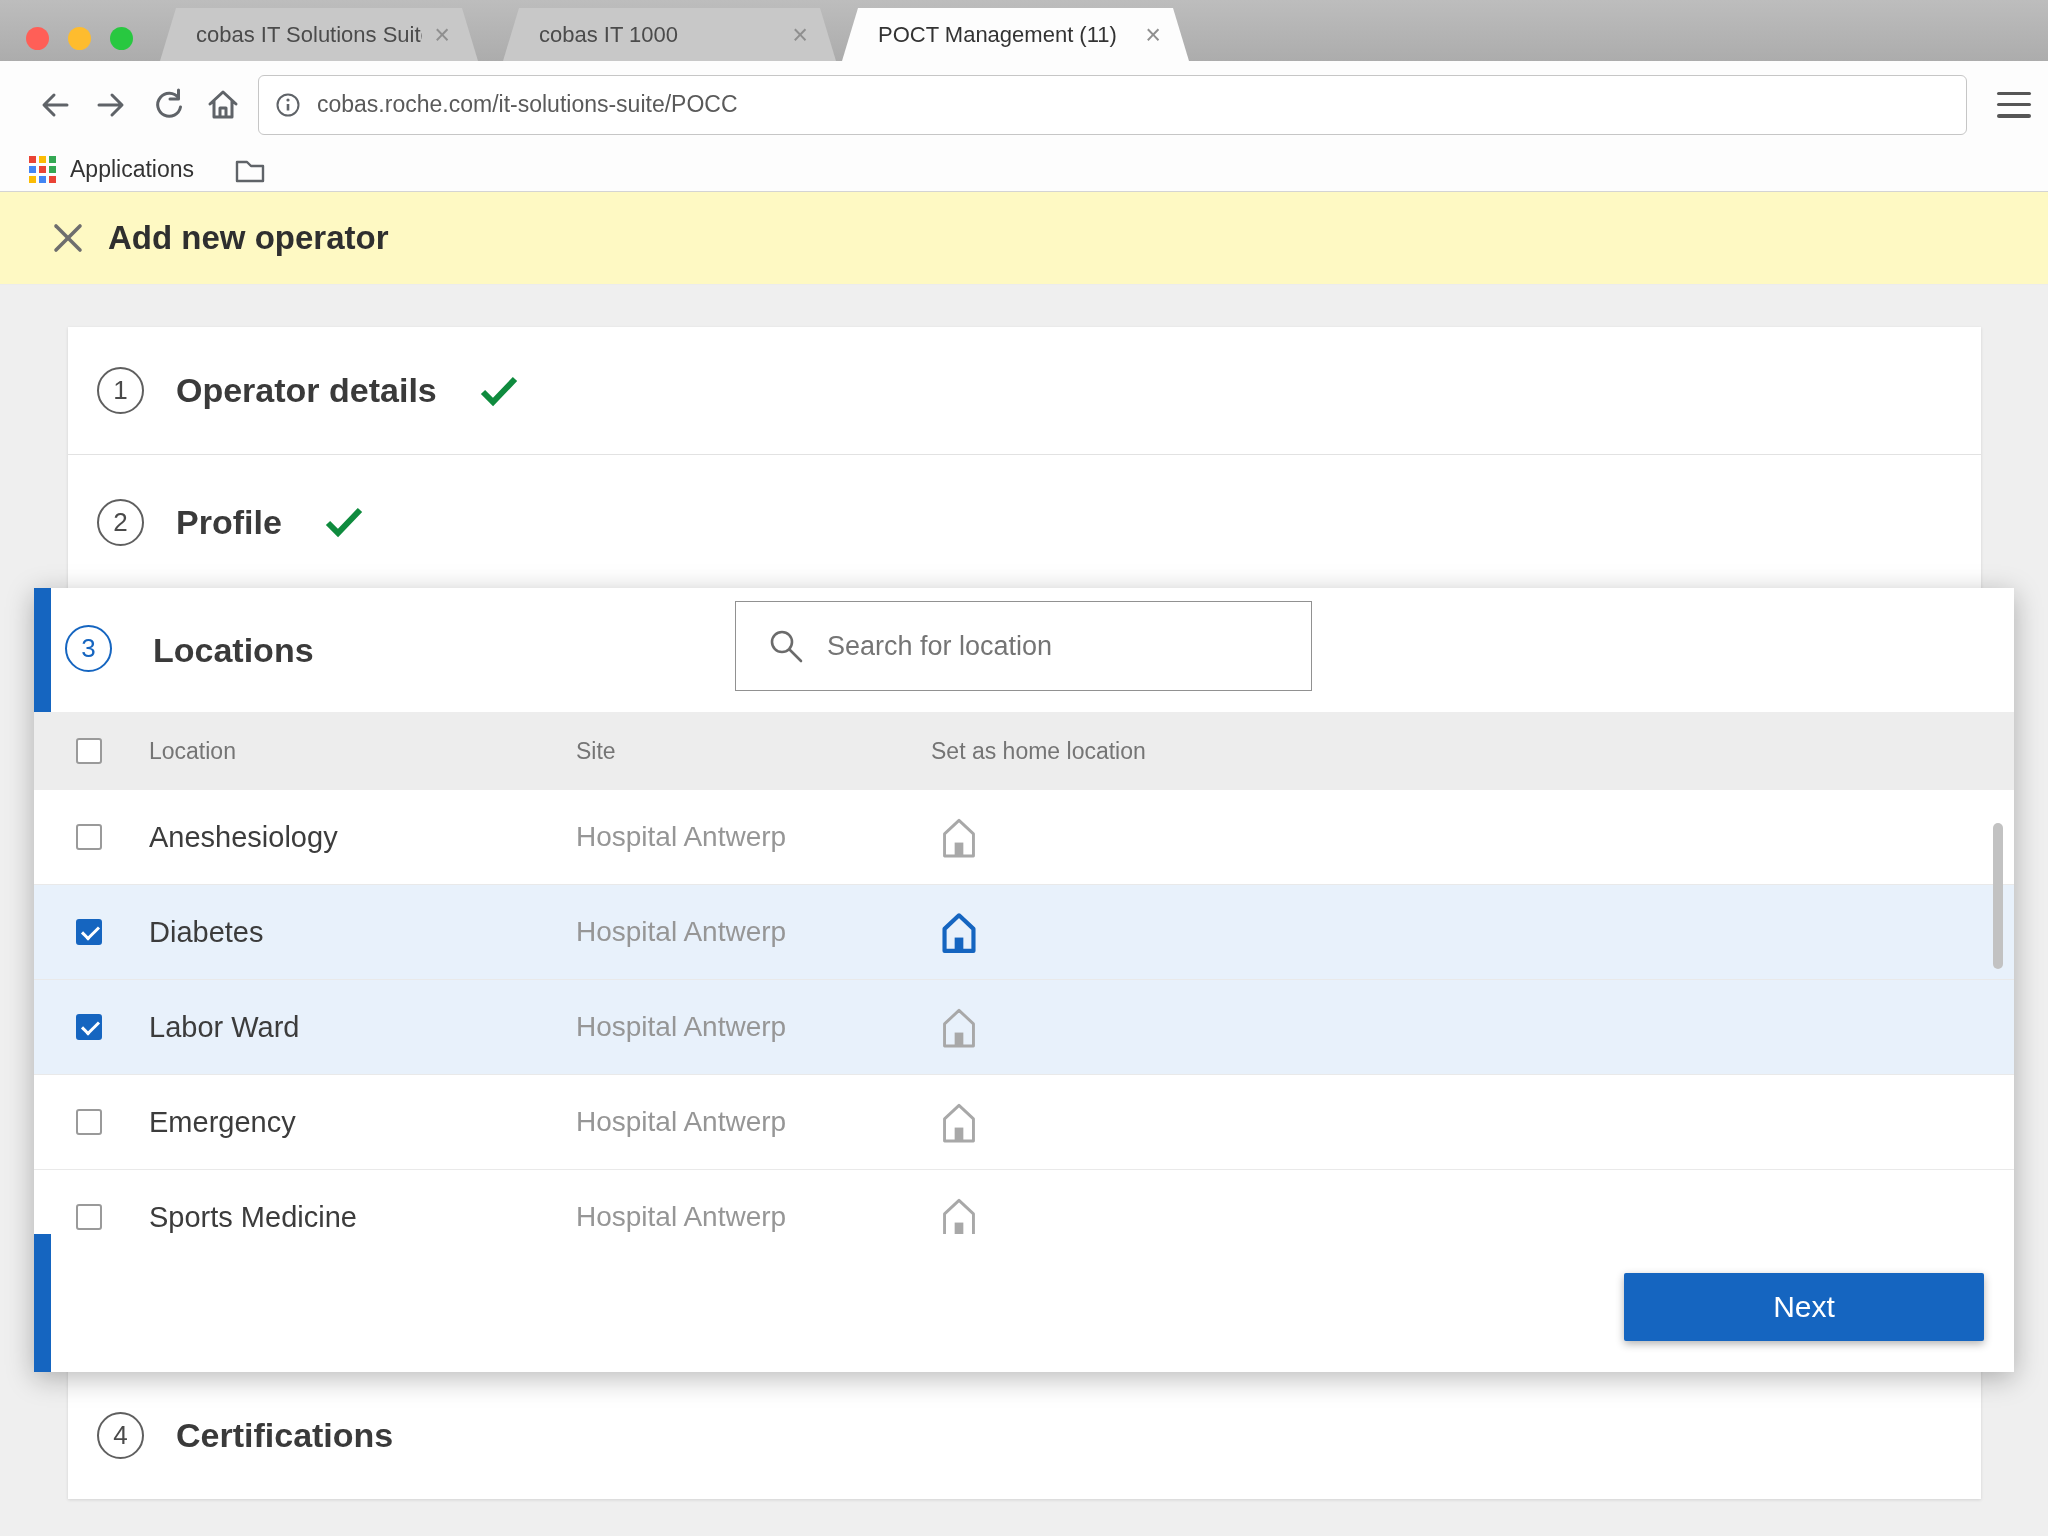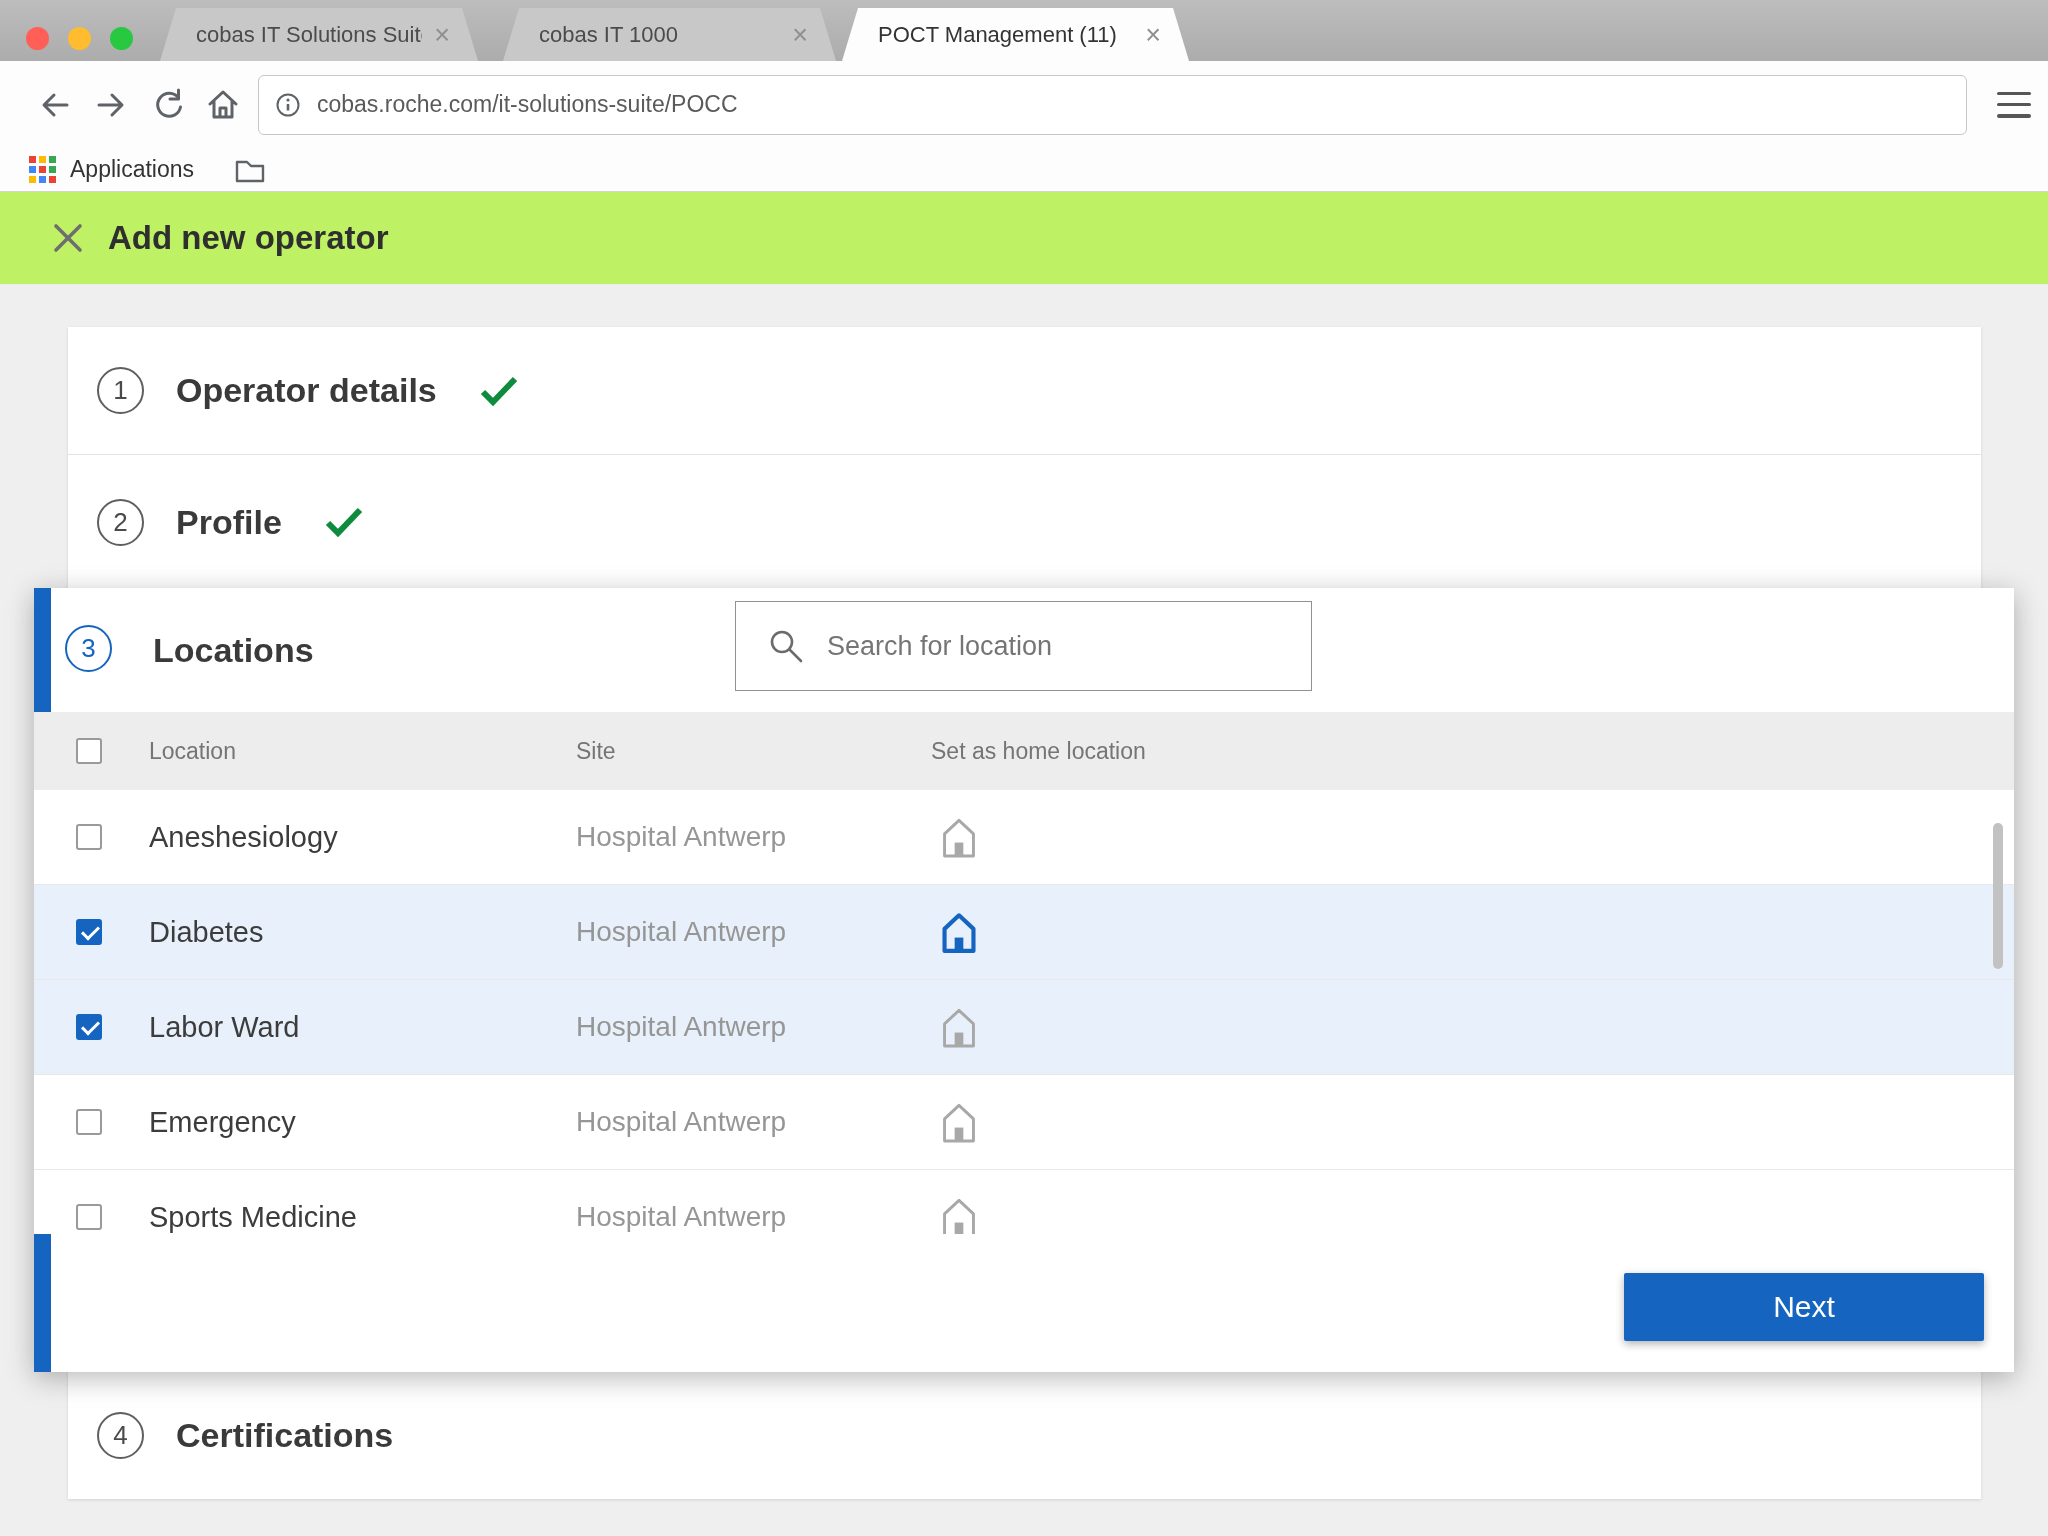--- a/index.html
+++ b/index.html
@@ -61,21 +61,21 @@
   .apps-grid i:nth-child(3){background:#34a853;} .apps-grid i:nth-child(4){background:#4285f4;}
   .apps-grid i:nth-child(5){background:#ea4335;} .apps-grid i:nth-child(6){background:#34a853;}
   .apps-grid i:nth-child(7){background:#fbbc05;} .apps-grid i:nth-child(8){background:#4285f4;}
   .apps-grid i:nth-child(9){background:#ea4335;}
   .apps-label{ margin-left:14px; font-size:23px; color:#333; }
   .folder-icon{ margin-left:40px; width:32px; height:30px; cursor:pointer; }
   .folder-icon svg{ stroke:#5f6368; fill:none; stroke-width:2.4; stroke-linejoin:round; }
 
   
   .pageheader{ position:absolute; top:192px; left:0; width:2048px; height:93px;
-    background:#bef264; display:flex; align-items:center; border-bottom:1px solid #ececec; }
+    background:#fef9c3; display:flex; align-items:center; border-bottom:1px solid #ececec; }
   .close-x{ margin-left:50px; width:36px; height:36px; cursor:pointer; }
   .close-x svg{ stroke:#6e6e6e; stroke-width:3.6; stroke-linecap:round; }
   .page-title{ margin-left:22px; font-size:33px; font-weight:bold; color:#2f2f2f; }
 
   
   .content{ position:absolute; top:285px; left:0; width:2048px; height:1251px; background:#efefef; }
   .card{ position:absolute; left:68px; top:42px; width:1913px; height:1172px;
     background:#fff; box-shadow:0 1px 3px rgba(0,0,0,.12); }
   .step-row{ position:absolute; left:0; width:100%; display:flex; align-items:center; cursor:pointer; }
   #step-1{ top:0; height:128px; border-bottom:1px solid #e2e2e2; }

